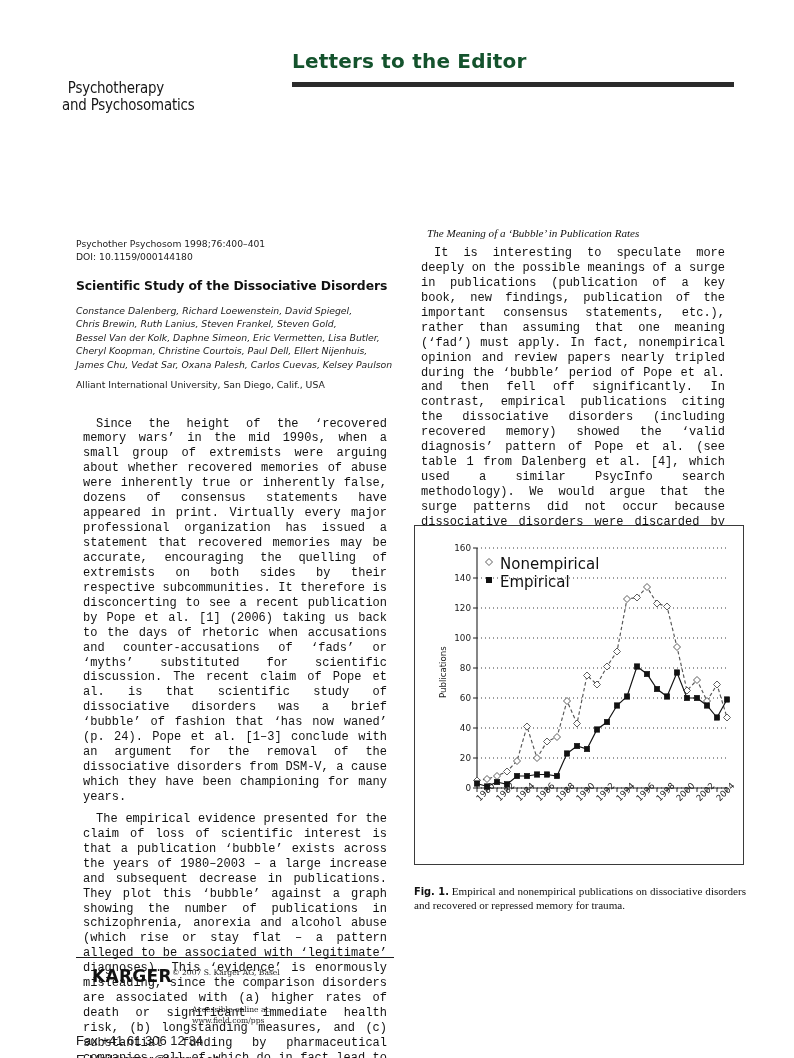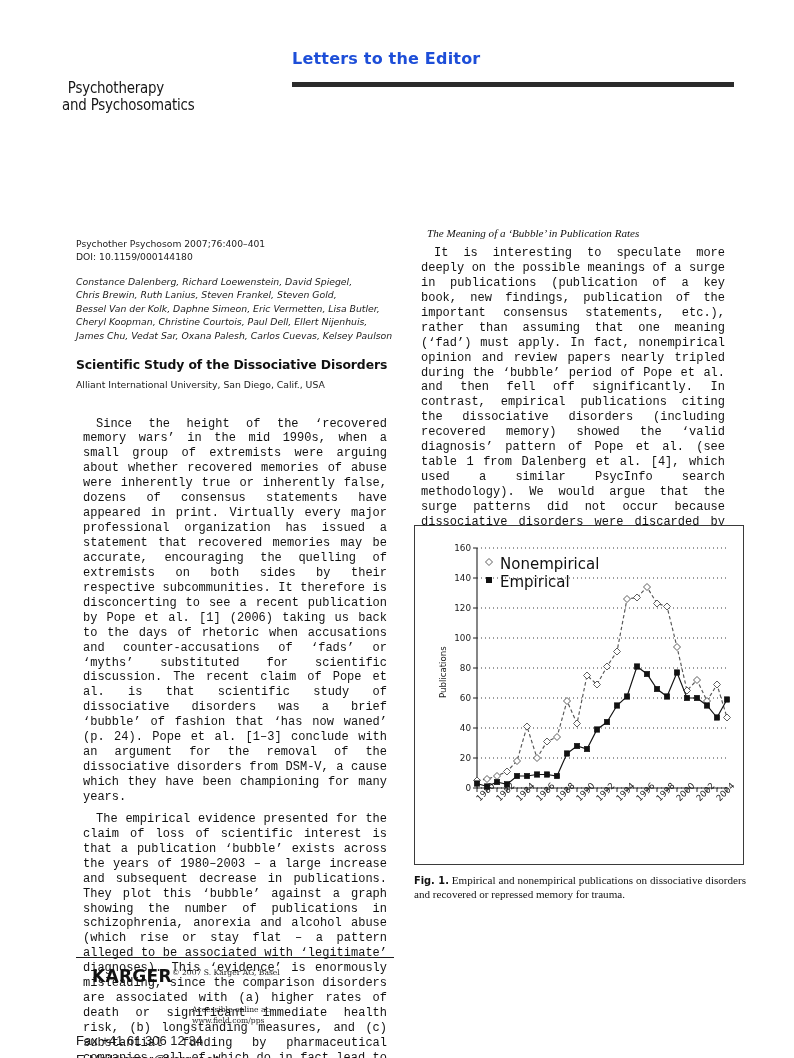--- a/index.html
+++ b/index.html
@@ -10,22 +10,22 @@
     color:#111111;
     position:relative;
     overflow:hidden;
   }
   .page { position:absolute; inset:0; }
 
   
   #masthead-title {
     position:absolute; left:292px; top:49px;
     font-family:"DejaVu Sans", sans-serif;
-    font-weight:bold; font-size:16px; letter-spacing:0.2px;
-    color:#1d4ed8;
+    font-weight:bold; font-size:20px; letter-spacing:0.2px;
+    color:#14532d;
   }
   #masthead-rule {
     position:absolute; left:292px; top:82px;
     width:442px; height:5px; background:#2b2b2b;
   }
   #journal-logo {
     position:absolute; left:62px; top:80px;
     font-family:"DejaVu Sans", sans-serif;
     font-size:15.5px; line-height:1.12;
     color:#151515;
@@ -83,21 +83,21 @@
   
   #figure-block { position:absolute; left:414px; top:525px; width:332px; }
   #figure-frame {
     width:330px; height:340px;
     border:1px solid #3a3a3a;
     box-sizing:border-box;
     position:relative;
     background:#fff;
   }
   #fig-caption {
-    margin-top:9px;
+    margin-top:20px;
     font-size:11.1px; line-height:1.26; text-align:justify;
   }
   #fig-caption b { font-family:"DejaVu Sans", sans-serif; font-size:9.8px; }
 
   
   .axis-label-y {
     position:absolute;
     font-family:"DejaVu Sans", sans-serif;
     font-size:8.6px; color:#1a1a1a;
     transform-origin:left top;
@@ -164,33 +164,33 @@
   <div id="masthead-rule"></div>
 
   <div id="journal-logo">
     <span class="l1">Psychotherapy</span>
     <span class="l2">and  Psychosomatics</span>
   </div>
 
   <div class="col" id="col-left">
 
     <div class="cite">
-      <span>Psychother Psychosom 2007;76:400–401</span>
+      <span>Psychother Psychosom 1998;76:400–401</span>
       <span>DOI: 10.1159/000144180</span>
     </div>
+
+    <div id="article-title">Scientific Study of the Dissociative Disorders</div>
 
     <div id="author-list">
       <span>Constance Dalenberg, Richard Loewenstein, David Spiegel,</span>
       <span>Chris Brewin, Ruth Lanius, Steven Frankel, Steven Gold,</span>
       <span>Bessel Van der Kolk, Daphne Simeon, Eric Vermetten, Lisa Butler,</span>
       <span>Cheryl Koopman, Christine Courtois, Paul Dell, Ellert Nijenhuis,</span>
       <span>James Chu, Vedat Sar, Oxana Palesh, Carlos Cuevas, Kelsey Paulson</span>
     </div>
-
-    <div id="article-title">Scientific Study of the Dissociative Disorders</div>
 
     <div id="affiliation">Alliant International University, San Diego, Calif., USA</div>
 
     <p class="body first">Since the height of the ‘recovered memory wars’ in the mid 1990s, when a small group of extremists were arguing about whether recovered memories of abuse were inherently true or inherently false, dozens of consensus statements have appeared in print. Virtually every major professional organization has issued a statement that recovered memories may be accurate, encouraging the quelling of extremists on both sides by their respective subcommunities. It therefore is disconcerting to see a recent publication by Pope et al. [1] (2006) taking us back to the days of rhetoric when accusations and counter-accusations of ‘fads’ or ‘myths’ substituted for scientific discussion. The recent claim of Pope et al. is that scientific study of dissociative disorders was a brief ‘bubble’ of fashion that ‘has now waned’ (p. 24). Pope et al. [1–3] conclude with an argument for the removal of the dissociative disorders from DSM-V, a cause which they have been championing for many years.</p>
     <p class="body">The empirical evidence presented for the claim of loss of scientific interest is that a publication ‘bubble’ exists across the years of 1980–2003 – a large increase and subsequent decrease in publications. They plot this ‘bubble’ against a graph showing the number of publications in schizophrenia, anorexia and alcohol abuse (which rise or stay flat – a pattern alleged to be associated with ‘legitimate’ diagnoses). This ‘evidence’ is enormously misleading, since the comparison disorders are associated with (a) higher rates of death or significant immediate health risk, (b) longstanding measures, and (c) substantial funding by pharmaceutical companies, all of which do in fact lead to much higher base rates of publication. Without graphically displaying support for their assertions, Pope et al. [1] claim that ‘bubbles’ do not occur in other ‘accepted’ DSM diagnoses. To the contrary, when we simply began alphabetically, and tested the diagnoses that Pope et al. did not test (for instance, agoraphobia instead of alcohol abuse and anorexia), we found several ‘bubbles’. Publications on agoraphobia, for instance, averaged 46.5 per year in 1981–1982, tripled in the period of 1986–1988 and fell back to 53.5 per year in 2002–2003.</p>
   </div>
 
   <div class="col" id="col-right">
     <p class="subhead">The Meaning of a ‘Bubble’ in Publication Rates</p>
     <p class="body">It is interesting to speculate more deeply on the possible meanings of a surge in publications (publication of a key book, new findings, publication of the important consensus statements, etc.), rather than assuming that one meaning (‘fad’) must apply. In fact, nonempirical opinion and review papers nearly tripled during the ‘bubble’ period of Pope et al. and then fell off significantly. In contrast, empirical publications citing the dissociative disorders (including recovered memory) showed the ‘valid diagnosis’ pattern of Pope et al. (see table 1 from Dalenberg et al. [4], which used a similar PsycInfo search methodology). We would argue that the surge patterns did not occur because dissociative disorders were discarded by the field but rather because there was a brief (fortunately) period of domination by opinion and rhetoric, now in danger of returning. It thus is not the scientific study of dissociative disorders that has dropped so markedly; instead, the nonempirical attacks are giving way to careful research by dissociation scholars and critics (fig. 1).</p>

